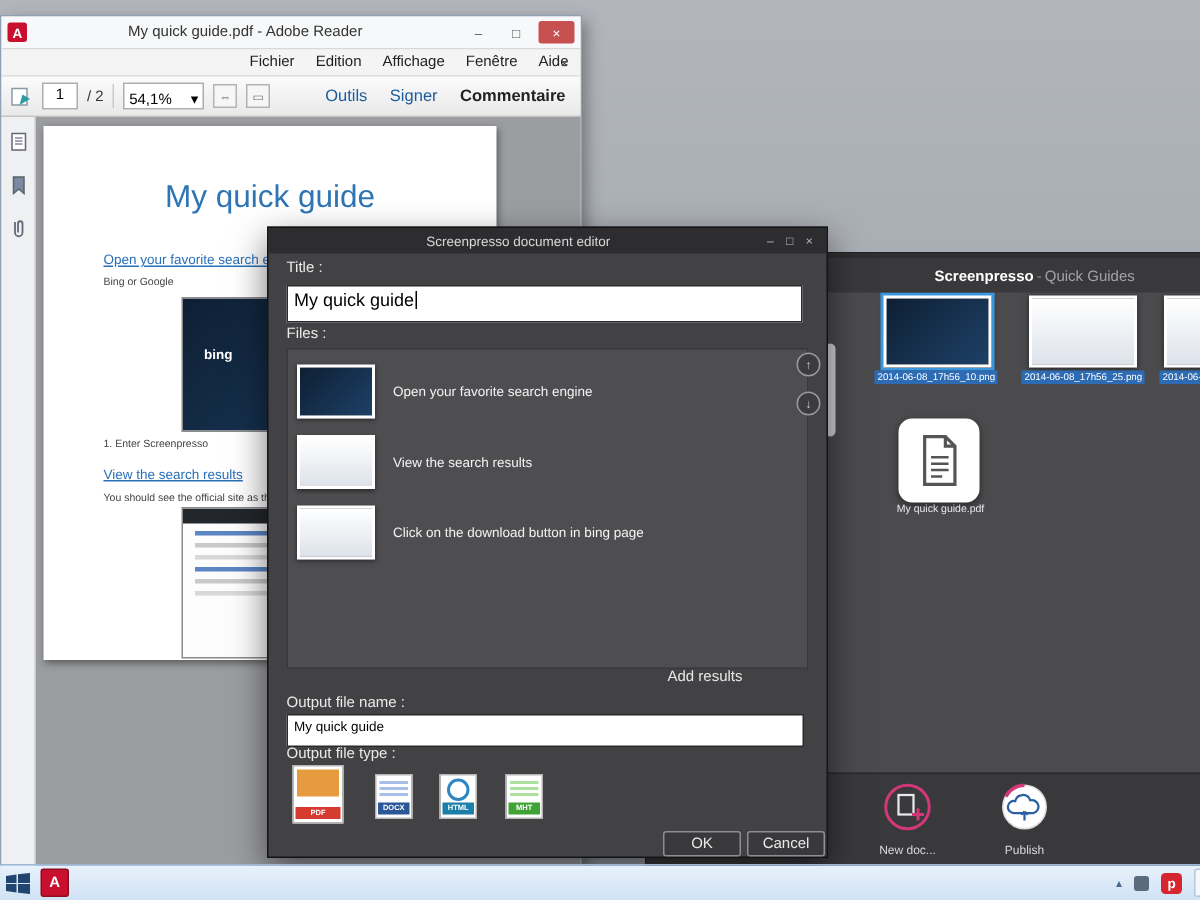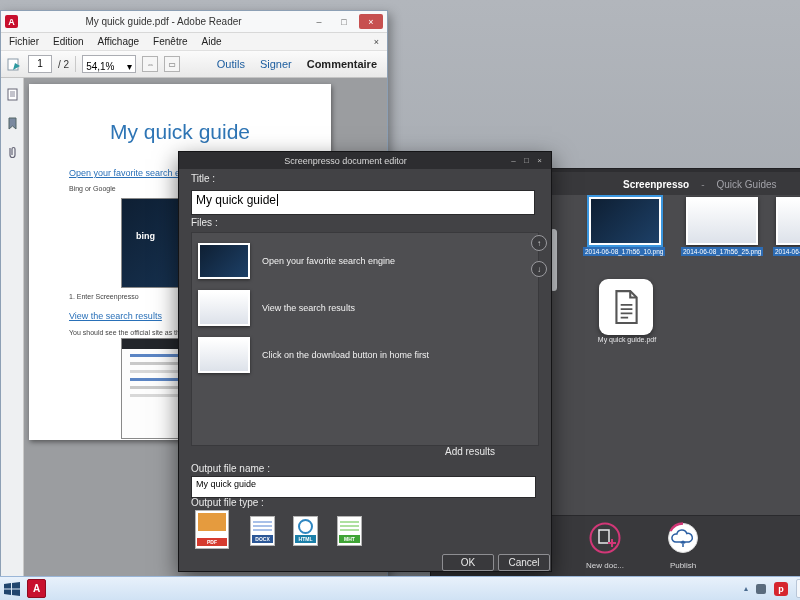--- a/index.html
+++ b/index.html
@@ -12,21 +12,21 @@
          border:1px solid #8da0b5;box-shadow:3px 4px 10px rgba(0,0,0,.35);}
   .a-titlebar{height:21px;background:#f7f8f9;display:flex;align-items:center;gap:5px;
               padding:0 4px;border-bottom:1px solid #d8d8d8;}
   .a-appicon{width:13px;height:13px;background:#c8102e;color:#fff;font-size:9px;font-weight:bold;
              display:flex;align-items:center;justify-content:center;border-radius:2px;flex:none;}
   .a-title{flex:1;text-align:center;font-size:10px;color:#333;white-space:nowrap;overflow:hidden;}
   .winbtn{width:20px;height:15px;display:flex;align-items:center;justify-content:center;
           font-size:9px;color:#555;flex:none;}
   .winbtn.close{background:#c75050;color:#fff;border-radius:2px;width:24px;}
   .a-menubar{height:17px;display:flex;gap:14px;padding:0 8px;align-items:center;font-size:10px;
-             color:#222;background:#f4f4f4;border-bottom:1px solid #e0e0e0;position:relative;}
+             color:#222;background:#f4f4f4;border-bottom:1px solid #e0e0e0;position:relative;justify-content:flex-end;}
   .a-doc-close{position:absolute;right:8px;font-size:9px;color:#444;}
   .a-toolbar{height:26px;background:linear-gradient(#fbfbfb,#e9e9e9);border-bottom:1px solid #c4c4c4;
              display:flex;align-items:center;padding:0 6px;gap:6px;}
   .pagebox{width:22px;height:16px;background:#fff;border:1px solid #abadb3;text-align:center;
            font-size:10px;line-height:15px;color:#000;}
   .pagetotal{color:#333;font-size:10px;}
   .zoombox{width:46px;height:16px;background:#fff;border:1px solid #abadb3;font-size:10px;color:#000;
            display:flex;align-items:flex-end;justify-content:space-between;padding:0 3px;}
   .tb-sep{width:1px;height:16px;background:#c9c9c9;}
   .tb-sq{width:14px;height:14px;border:1px solid #b3b3b3;background:#f6f6f6;
@@ -86,21 +86,21 @@
                font-weight:bold;text-align:center;line-height:8px;}
   .ft-art{margin:2px;height:13px;}
   .ok-btn{left:263px;top:385px;width:50px;height:15px;}
   .cancel-btn{left:319px;top:385px;width:50px;height:15px;}
 
   
   .main{position:absolute;left:430px;top:168px;width:372px;height:409px;background:#4b4b4e;
         border:1px solid #202023;}
   .m-header{position:absolute;top:0;left:0;right:0;height:26px;background:#39393c;
             border-top:3px solid #2e2e31;border-bottom:1px solid #2c2c2f;}
-  .m-header-text{position:absolute;left:192px;top:7px;display:flex;gap:12px;font-size:10px;white-space:nowrap;}
+  .m-header-text{position:absolute;left:192px;top:7px;display:flex;gap:2px;font-size:10px;white-space:nowrap;}
   .m-app{color:#fff;font-weight:bold;}
   .m-sep{color:#8a8a8e;}
   .m-ws-name{color:#a2a2a8;}
   .m-workspace{position:absolute;top:26px;left:0;right:0;bottom:62px;background:#4b4b4e;overflow:hidden;}
   .m-thumb{position:absolute;top:2px;width:68px;height:44px;border:2px solid #fff;
            box-shadow:0 1px 4px rgba(0,0,0,.5);}
   .m-sel{box-shadow:0 0 0 2px #3b97e0,0 1px 4px rgba(0,0,0,.5);}
   .m-thumb-label{position:absolute;top:52px;font-size:6.5px;color:#fff;background:#2d6cb4;
                  padding:1px 2px;white-space:nowrap;}
   .scroll-thumb{position:absolute;left:119px;top:34px;width:7px;height:62px;background:#cfd2d6;
@@ -271,21 +271,21 @@
       <div class="file-item">
         <div class="f-thumb f-dark"></div>
         <div class="f-caption">Open your favorite search engine</div>
       </div>
       <div class="file-item">
         <div class="f-thumb f-light"></div>
         <div class="f-caption">View the search results</div>
       </div>
       <div class="file-item">
         <div class="f-thumb f-light"></div>
-        <div class="f-caption">Click on the download button in home first</div>
+        <div class="f-caption">Click on the download button in bing page</div>
       </div>
     </div>
     <div class="updown">
       <div class="circle-btn">↑</div>
       <div class="circle-btn">↓</div>
     </div>
     <div class="add-images">Add results</div>
     <div class="dlg-label" style="top:294px;">Output file name :</div>
     <div class="inp inp-outname">
       <span>My quick guide</span>

